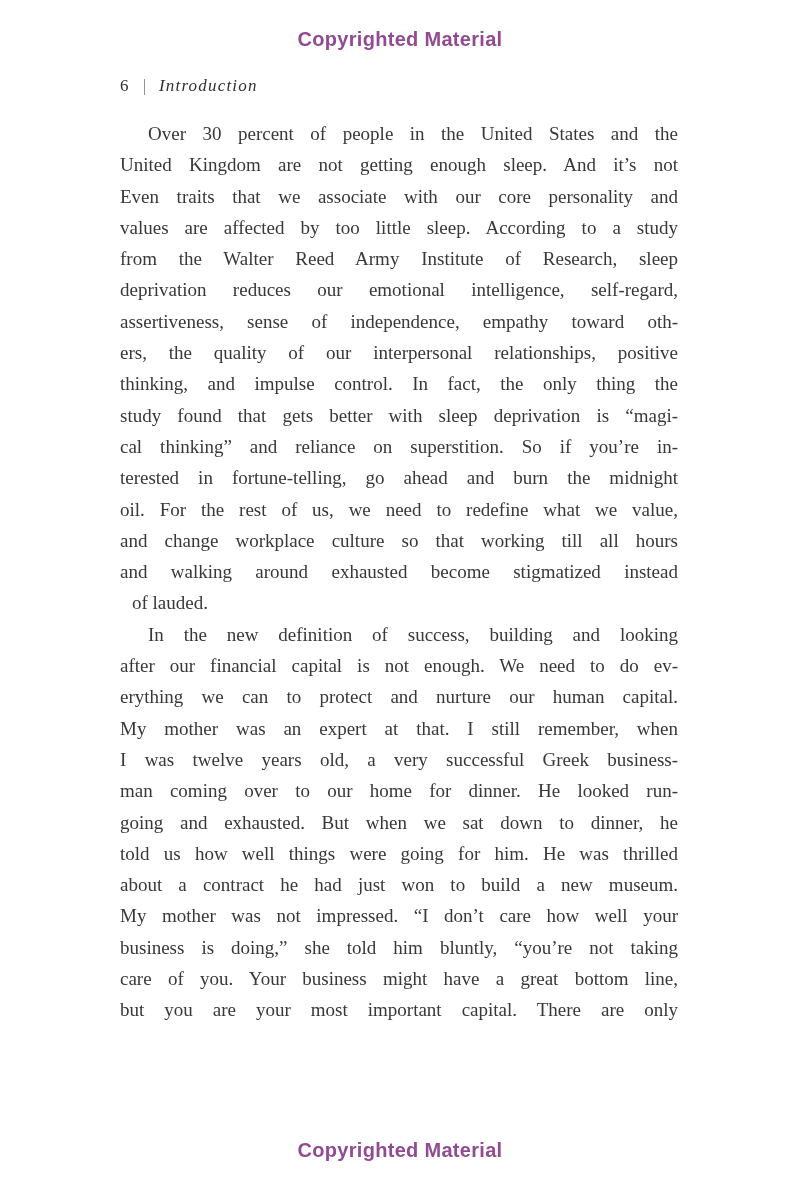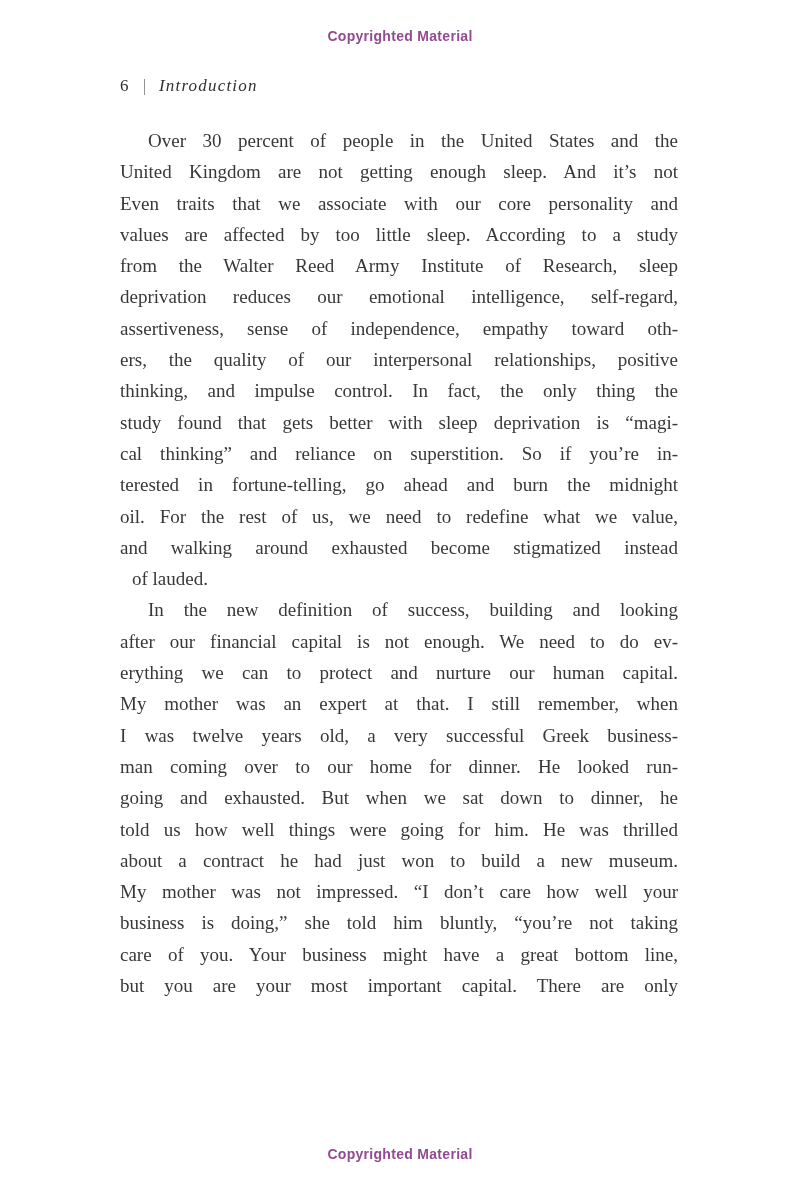--- a/index.html
+++ b/index.html
@@ -11,21 +11,21 @@
     font-family: "Liberation Serif", "DejaVu Serif", serif;
     overflow: hidden;
   }
   .watermark {
     position: absolute;
     left: 0;
     width: 800px;
     text-align: center;
     font-family: "Liberation Sans", "DejaVu Sans", sans-serif;
     font-weight: bold;
-    font-size: 14px;
+    font-size: 20px;
     letter-spacing: 0.3px;
     color: #924a92;
   }
   .watermark.top { top: 28px; }
   .watermark.bottom { bottom: 29px; }
 
   .running-header {
     position: absolute;
     top: 76px;
     left: 120px;
@@ -44,21 +44,21 @@
     font-weight: 300;
     transform: scaleX(0.7);
   }
   .running-header .chapter {
     font-style: italic;
     letter-spacing: 1.2px;
   }
 
   .body-text {
     position: absolute;
-    top: 125px;
+    top: 118px;
     left: 120px;
     width: 558px;
     font-size: 19px;
     color: #383838;
     line-height: 31.3px;
   }
   .body-text .line {
     text-align: justify;
     text-align-last: justify;
     height: 31.3px;
@@ -83,20 +83,21 @@
     <div class="line">values are affected by too little sleep. According to a study</div>
     <div class="line">from the Walter Reed Army Institute of Research, sleep</div>
     <div class="line">deprivation reduces our emotional intelligence, self-regard,</div>
     <div class="line">assertiveness, sense of independence, empathy toward oth-</div>
     <div class="line">ers, the quality of our interpersonal relationships, positive</div>
     <div class="line">thinking, and impulse control. In fact, the only thing the</div>
     <div class="line">study found that gets better with sleep deprivation is “magi-</div>
     <div class="line">cal thinking” and reliance on superstition. So if you’re in-</div>
     <div class="line">terested in fortune-telling, go ahead and burn the midnight</div>
     <div class="line">oil. For the rest of us, we need to redefine what we value,</div>
+    <div class="line">and change workplace culture so that working till all hours</div>
     <div class="line">and walking around exhausted become stigmatized instead</div>
     <div class="line last">of lauded.</div>
     <div class="line indent">In the new definition of success, building and looking</div>
     <div class="line">after our financial capital is not enough. We need to do ev-</div>
     <div class="line">erything we can to protect and nurture our human capital.</div>
     <div class="line">My mother was an expert at that. I still remember, when</div>
     <div class="line">I was twelve years old, a very successful Greek business-</div>
     <div class="line">man coming over to our home for dinner. He looked run-</div>
     <div class="line">going and exhausted. But when we sat down to dinner, he</div>
     <div class="line">told us how well things were going for him. He was thrilled</div>

